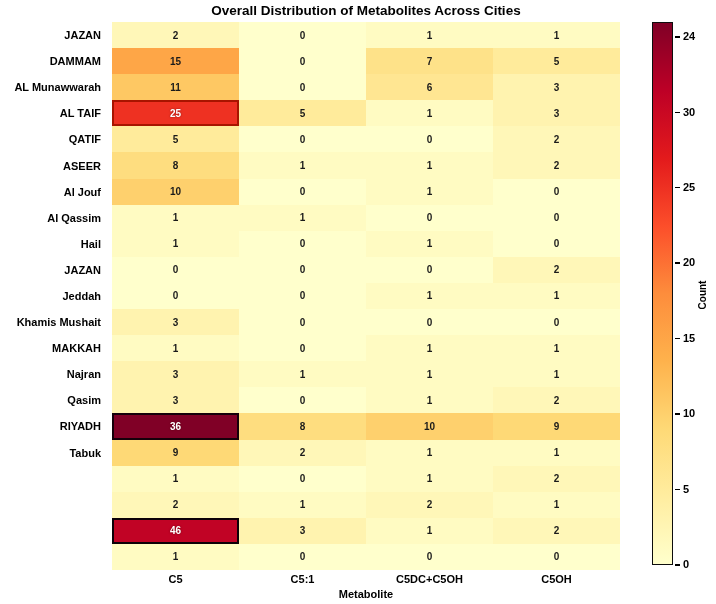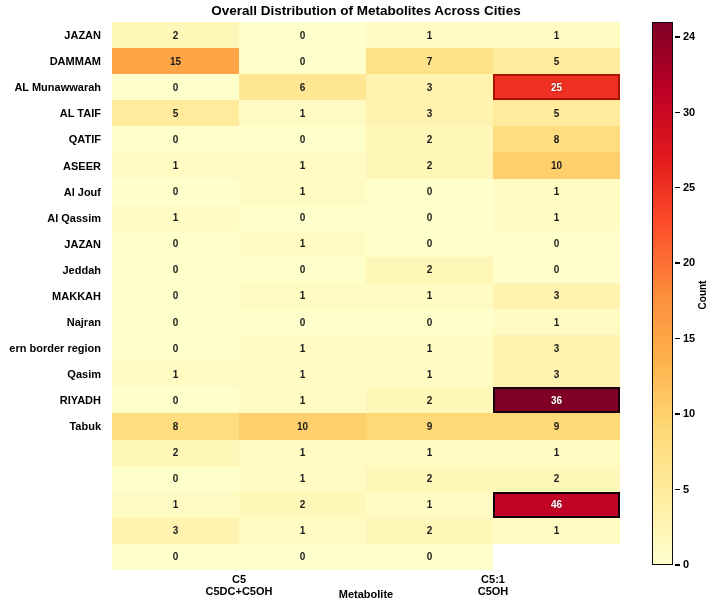--- a/index.html
+++ b/index.html
@@ -27,21 +27,21 @@
     position:absolute;left:112px;top:22px;width:508px;height:548px;
     display:grid;grid-template-columns:repeat(4,1fr);grid-template-rows:repeat(21,1fr);
   }
   .cell{
     display:flex;align-items:center;justify-content:center;
     font-size:10px;font-weight:700;box-sizing:border-box;
   }
   .cell.light{text-shadow:0 0 2px rgba(60,0,0,.6);}
   .xlabels{
     position:absolute;left:112px;top:573px;width:508px;
-    display:grid;grid-template-columns:repeat(2,1fr);
+    display:grid;grid-template-columns:repeat(4,1fr);
   }
   .xlabel{text-align:center;font-size:11px;font-weight:700;color:#000;}
   .xaxis-title{
     position:absolute;left:112px;top:588px;width:508px;
     text-align:center;font-size:11px;font-weight:700;color:#000;
   }
   .cbar-area{position:absolute;left:652px;top:22px;width:64px;height:543px;}
   .cbar{
     position:absolute;left:0;top:0;width:21px;height:543px;
     border:1.5px solid #0d0d0d;box-sizing:border-box;
@@ -67,39 +67,41 @@
 
   <div class="ylabels" id="ylabels">
       <div class="ylabel">JAZAN</div>
       <div class="ylabel">DAMMAM</div>
       <div class="ylabel">AL Munawwarah</div>
       <div class="ylabel">AL TAIF</div>
       <div class="ylabel">QATIF</div>
       <div class="ylabel">ASEER</div>
       <div class="ylabel">Al Jouf</div>
       <div class="ylabel">Al Qassim</div>
+      <div class="ylabel">Hail</div>
       <div class="ylabel">JAZAN</div>
       <div class="ylabel">Jeddah</div>
+      <div class="ylabel">Khamis Mushait</div>
       <div class="ylabel">MAKKAH</div>
       <div class="ylabel">Najran</div>
-      <div class="ylabel">ern border region</div>
       <div class="ylabel">Qasim</div>
       <div class="ylabel">RIYADH</div>
       <div class="ylabel">Tabuk</div>
     </div>
 
   <div class="heatmap" id="heatmap">
       <div class="cell" style="background: rgb(255, 247, 184); color: rgb(26, 26, 26);">2</div>
       <div class="cell" style="background: rgb(255, 255, 204); color: rgb(26, 26, 26);">0</div>
       <div class="cell" style="background: rgb(255, 251, 194); color: rgb(26, 26, 26);">1</div>
       <div class="cell" style="background: rgb(255, 251, 194); color: rgb(26, 26, 26);">1</div>
       <div class="cell" style="background: rgb(254, 166, 71); color: rgb(26, 26, 26);">15</div>
       <div class="cell" style="background: rgb(255, 255, 204); color: rgb(26, 26, 26);">0</div>
       <div class="cell" style="background: rgb(254, 226, 137); color: rgb(26, 26, 26);">7</div>
       <div class="cell" style="background: rgb(255, 235, 155); color: rgb(26, 26, 26);">5</div>
+      <div class="cell" style="background: rgb(254, 200, 99); color: rgb(26, 26, 26);">11</div>
       <div class="cell" style="background: rgb(255, 255, 204); color: rgb(26, 26, 26);">0</div>
       <div class="cell" style="background: rgb(255, 230, 146); color: rgb(26, 26, 26);">6</div>
       <div class="cell" style="background: rgb(255, 243, 175); color: rgb(26, 26, 26);">3</div>
       <div class="cell light" style="background: rgb(238, 49, 34); color: rgb(255, 255, 255); box-shadow: rgb(168, 20, 0) 0px 0px 0px 2px inset;">25</div>
       <div class="cell" style="background: rgb(255, 235, 155); color: rgb(26, 26, 26);">5</div>
       <div class="cell" style="background: rgb(255, 251, 194); color: rgb(26, 26, 26);">1</div>
       <div class="cell" style="background: rgb(255, 243, 175); color: rgb(26, 26, 26);">3</div>
       <div class="cell" style="background: rgb(255, 235, 155); color: rgb(26, 26, 26);">5</div>
       <div class="cell" style="background: rgb(255, 255, 204); color: rgb(26, 26, 26);">0</div>
       <div class="cell" style="background: rgb(255, 255, 204); color: rgb(26, 26, 26);">0</div>

